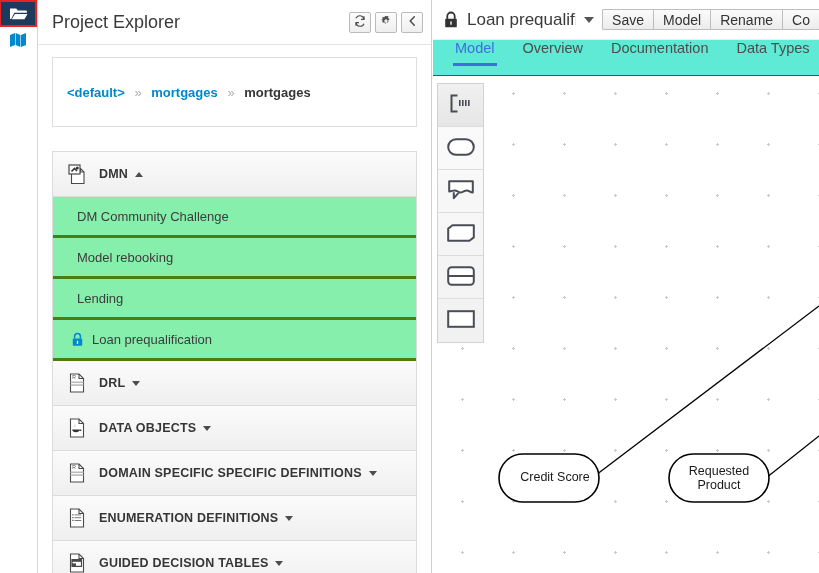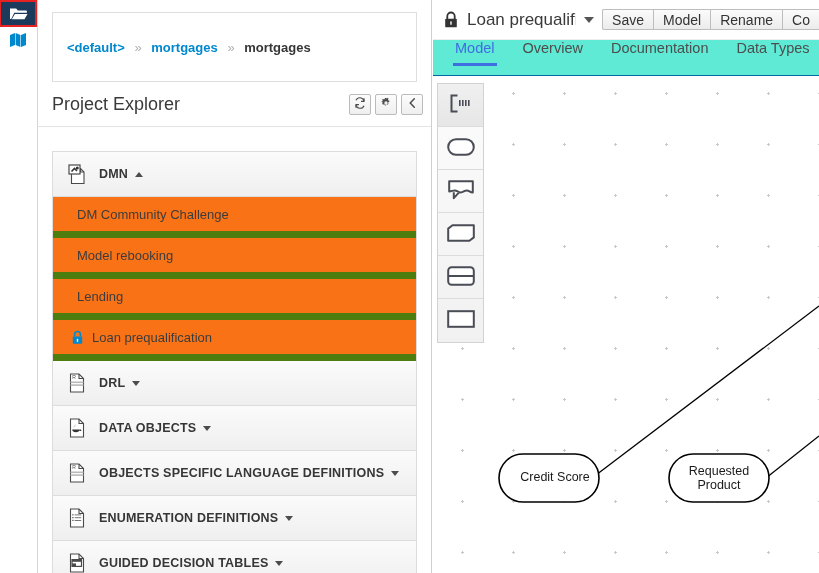--- a/index.html
+++ b/index.html
@@ -132,22 +132,22 @@
     border-left: 4.5px solid transparent;
     border-right: 4.5px solid transparent;
   }
   .caret.down { border-top: 5px solid #4c4c4c; }
   .caret.up { border-bottom: 5px solid #4c4c4c; }
 
   .acc-item {
     height: 41px;
     display: flex; align-items: center;
     padding: 0 14px 0 24px;
-    background: #f97316;
-    border-bottom: 7px solid #4d7c0f;
+    background: #86efac;
+    border-bottom: 3px solid #4d7c0f;
     cursor: pointer;
     font-size: 13px;
     color: #3c3c3c;
   }
   .acc-item .item-lock {
     width: 14px; height: 16px;
     margin-right: 7px;
     margin-left: -2px;
     flex: 0 0 auto;
     display: flex; align-items: center;
@@ -287,59 +287,59 @@
           <path d="M1 3l5-2v12l-5 2V3z" fill="#0088ce"></path>
           <path d="M6.6 1l4.8 2v12L6.6 13V1z" fill="#0088ce"></path>
           <path d="M12 3l5-2v12l-5 2V3z" fill="#0088ce"></path>
         </svg>
       </span>
     </div>
   </div>
 
   <div id="explorer">
 
+    <div id="explorer-header">
+      <div id="explorer-title">Project Explorer</div>
+
+      <div class="hdr-btn">
+        <span>
+          <svg width="12" height="12" viewBox="0 0 12 12">
+            <path d="M2 3.3A4.2 4.2 0 0 1 10 4.2" stroke="#4d4d4d" stroke-width="1.2" fill="none"></path>
+            <path d="M10 1.3v3h-3" stroke="#4d4d4d" stroke-width="1.2" fill="none"></path>
+            <path d="M10 8.7A4.2 4.2 0 0 1 2 7.8" stroke="#4d4d4d" stroke-width="1.2" fill="none"></path>
+            <path d="M2 10.7v-3h3" stroke="#4d4d4d" stroke-width="1.2" fill="none"></path>
+          </svg>
+        </span>
+      </div>
+
+      <div class="hdr-btn">
+        <span>
+          <svg width="12" height="12" viewBox="0 0 12 12">
+            <path d="M6 1.1l.9.3.7-.6 1 1-.6.7.3.9 1 .2v1.4l-1 .2-.3.9.6.7-1 1-.7-.6-.9.3-.2 1H4.9l-.2-1-.9-.3-.7.6-1-1 .6-.7-.3-.9-1-.2V4.6l1-.2.3-.9-.6-.7 1-1 .7.6.9-.3.2-1h1.2z" fill="#4d4d4d"></path>
+            <circle cx="6" cy="6" r="1.7" fill="#efefef"></circle>
+          </svg>
+        </span>
+      </div>
+
+      <div class="hdr-btn">
+        <span>
+          <svg width="11" height="12" viewBox="0 0 11 12">
+            <path d="M7.3 1.8L3.2 6l4.1 4.2" stroke="#4d4d4d" stroke-width="1.5" fill="none" stroke-linecap="round" stroke-linejoin="round"></path>
+          </svg>
+        </span>
+      </div>
+    </div>
+
     <div id="breadcrumb-box">
       <div id="breadcrumb">
         <span class="crumb-link">&lt;default&gt;</span>
         <span class="crumb-sep">»</span>
         <span class="crumb-link">mortgages</span>
         <span class="crumb-sep">»</span>
         <span class="crumb-current">mortgages</span>
-      </div>
-    </div>
-
-    <div id="explorer-header">
-      <div id="explorer-title">Project Explorer</div>
-
-      <div class="hdr-btn">
-        <span>
-          <svg width="12" height="12" viewBox="0 0 12 12">
-            <path d="M2 3.3A4.2 4.2 0 0 1 10 4.2" stroke="#4d4d4d" stroke-width="1.2" fill="none"></path>
-            <path d="M10 1.3v3h-3" stroke="#4d4d4d" stroke-width="1.2" fill="none"></path>
-            <path d="M10 8.7A4.2 4.2 0 0 1 2 7.8" stroke="#4d4d4d" stroke-width="1.2" fill="none"></path>
-            <path d="M2 10.7v-3h3" stroke="#4d4d4d" stroke-width="1.2" fill="none"></path>
-          </svg>
-        </span>
-      </div>
-
-      <div class="hdr-btn">
-        <span>
-          <svg width="12" height="12" viewBox="0 0 12 12">
-            <path d="M6 1.1l.9.3.7-.6 1 1-.6.7.3.9 1 .2v1.4l-1 .2-.3.9.6.7-1 1-.7-.6-.9.3-.2 1H4.9l-.2-1-.9-.3-.7.6-1-1 .6-.7-.3-.9-1-.2V4.6l1-.2.3-.9-.6-.7 1-1 .7.6.9-.3.2-1h1.2z" fill="#4d4d4d"></path>
-            <circle cx="6" cy="6" r="1.7" fill="#efefef"></circle>
-          </svg>
-        </span>
-      </div>
-
-      <div class="hdr-btn">
-        <span>
-          <svg width="11" height="12" viewBox="0 0 11 12">
-            <path d="M7.3 1.8L3.2 6l4.1 4.2" stroke="#4d4d4d" stroke-width="1.5" fill="none" stroke-linecap="round" stroke-linejoin="round"></path>
-          </svg>
-        </span>
       </div>
     </div>
 
     <div id="tree">
 
       <div class="acc-header">
         <span class="acc-icon">
           <svg width="19" height="20" viewBox="0 0 19 20">
             <path d="M3.5 4.5h9l3.5 3.5v11.5h-12.5z" fill="#fff" stroke="#4a4a4a" stroke-width="1.1"></path>
             <path d="M12.5 4.5v3.5h3.5" fill="none" stroke="#4a4a4a" stroke-width="1.1"></path>
@@ -403,21 +403,21 @@
       <div class="acc-header">
         <span class="acc-icon">
           <svg width="17" height="20" viewBox="0 0 17 20">
             <path d="M1.5 1h8.5l4.5 4.5v13.5h-13z" fill="#fff" stroke="#4a4a4a" stroke-width="1.1"></path>
             <path d="M10 1v4.5h4.5" fill="none" stroke="#4a4a4a" stroke-width="1.1"></path>
             <rect x="1.5" y="8.5" width="13" height="1.6" fill="#b9b9b9"></rect>
             <rect x="1.5" y="11.3" width="13" height="1.6" fill="#b9b9b9"></rect>
             <text x="3.2" y="6.4" font-size="5" fill="#4a4a4a" font-family="Liberation Sans, sans-serif">R</text>
           </svg>
         </span>
-        <span class="acc-label">OBJECTS SPECIFIC LANGUAGE DEFINITIONS</span>
+        <span class="acc-label">DOMAIN SPECIFIC SPECIFIC DEFINITIONS</span>
         <span class="caret down"></span>
       </div>
 
       <div class="acc-header">
         <span class="acc-icon">
           <svg width="17" height="20" viewBox="0 0 17 20">
             <path d="M1.5 1h8.5l4.5 4.5v13.5h-13z" fill="#fff" stroke="#4a4a4a" stroke-width="1.1"></path>
             <path d="M10 1v4.5h4.5" fill="none" stroke="#4a4a4a" stroke-width="1.1"></path>
             <rect x="3.3" y="6.2" width="1.2" height="1.2" fill="#4a4a4a"></rect>
             <rect x="3.3" y="9" width="1.2" height="1.2" fill="#4a4a4a"></rect>

